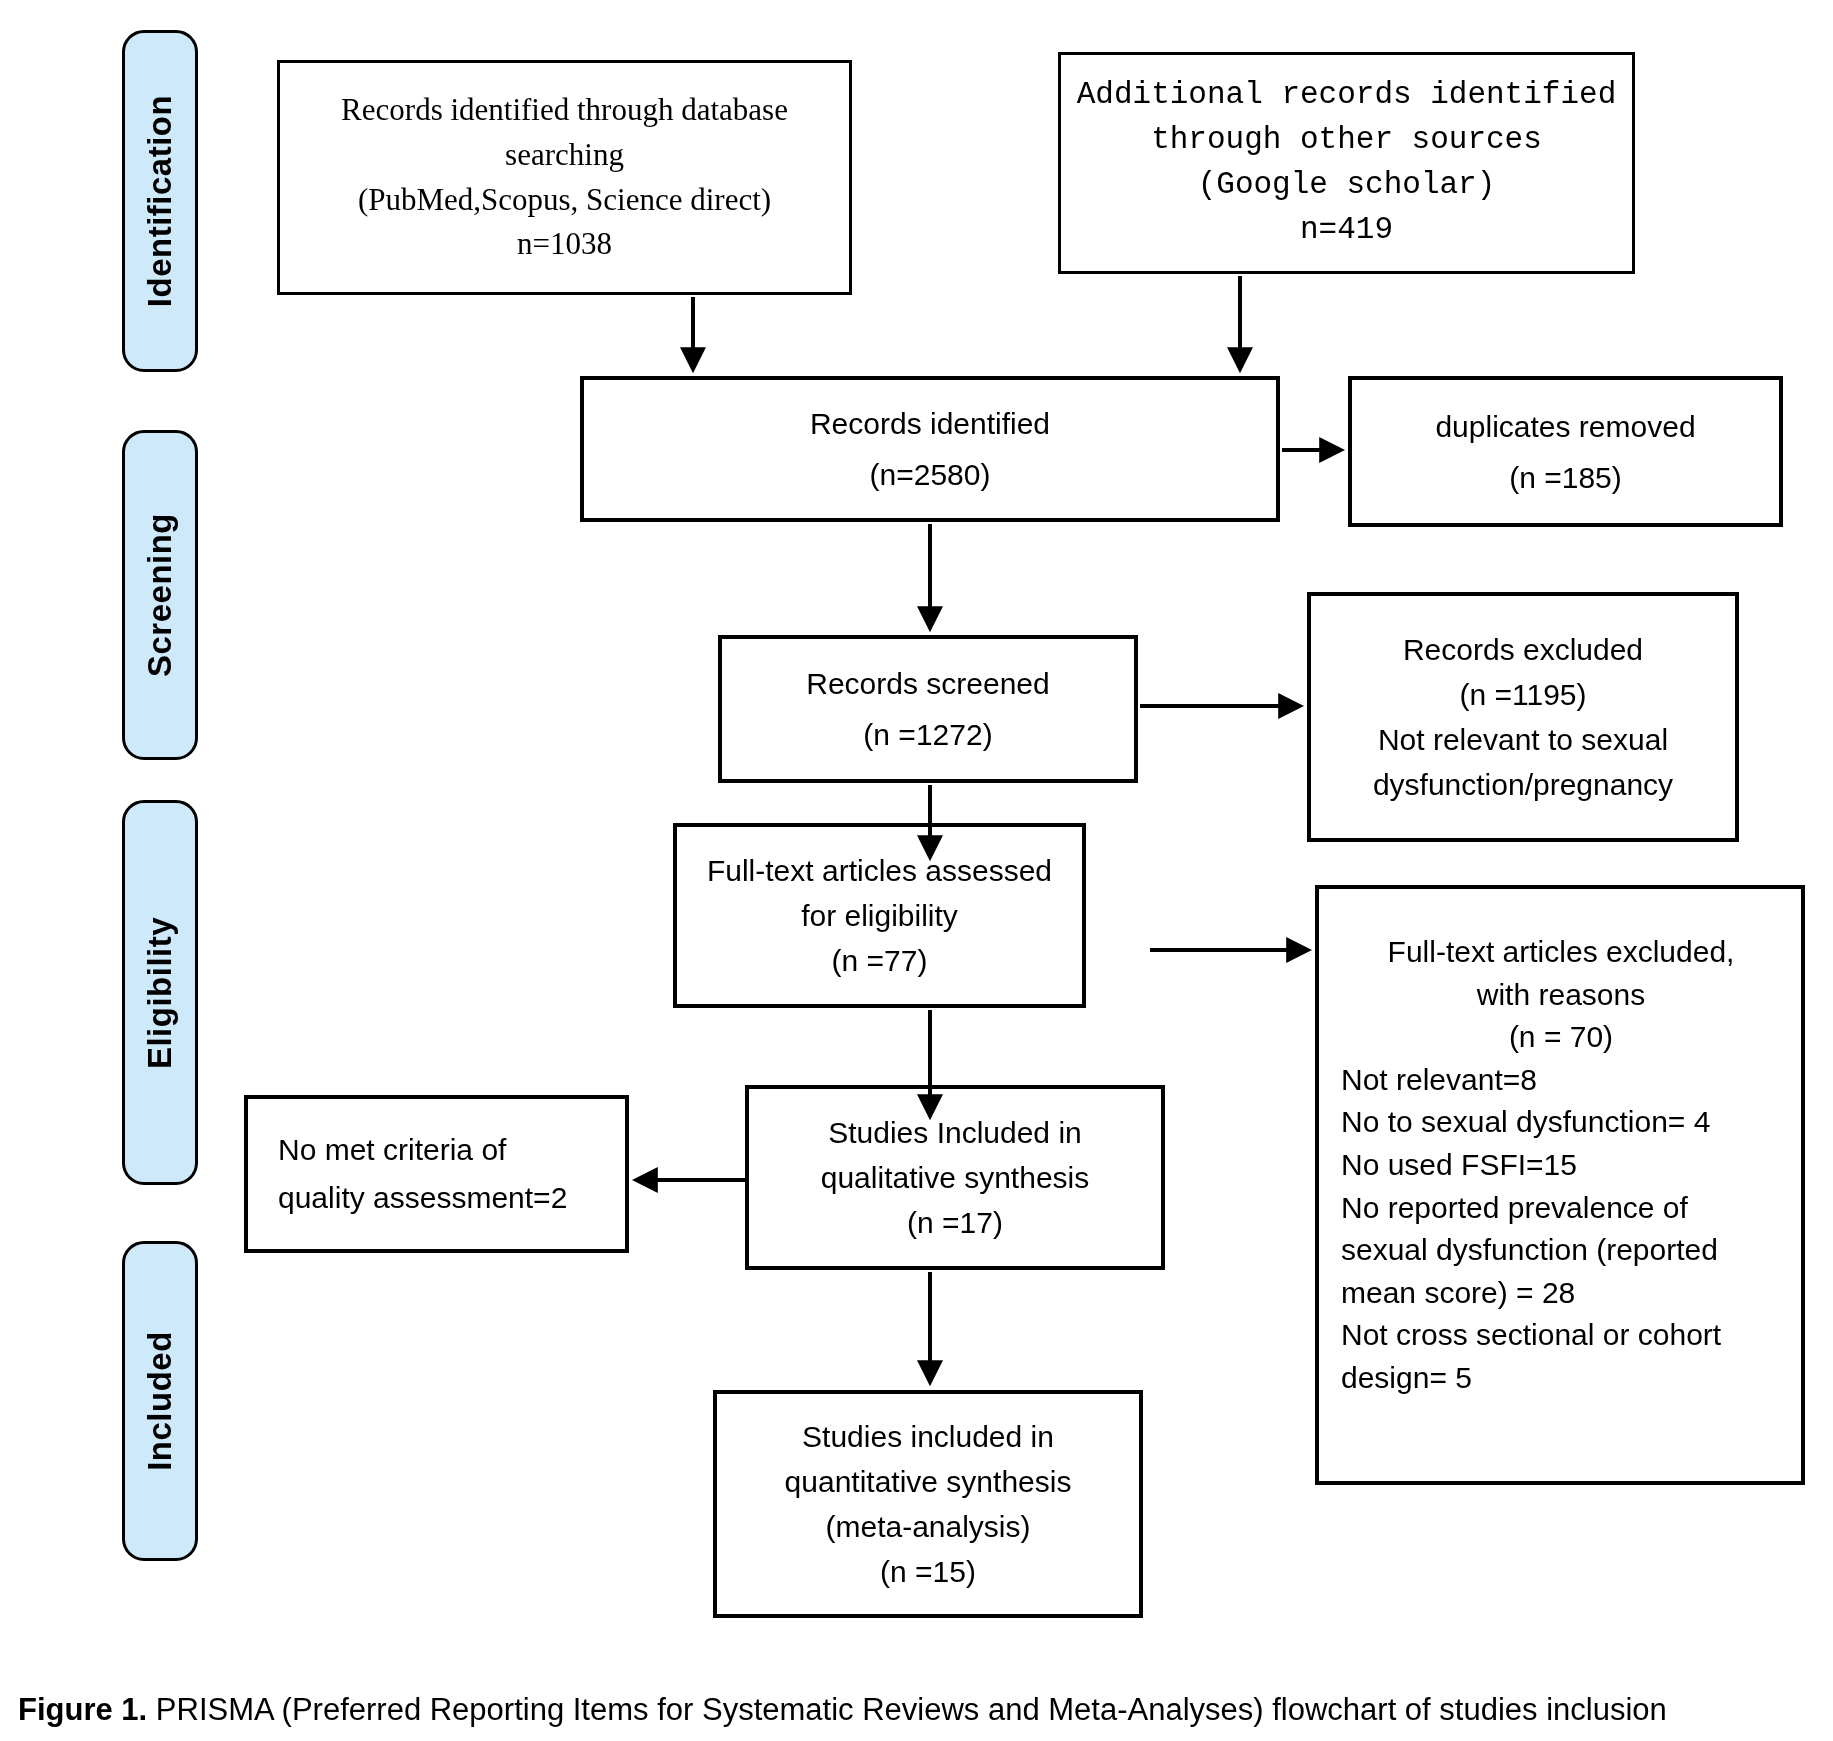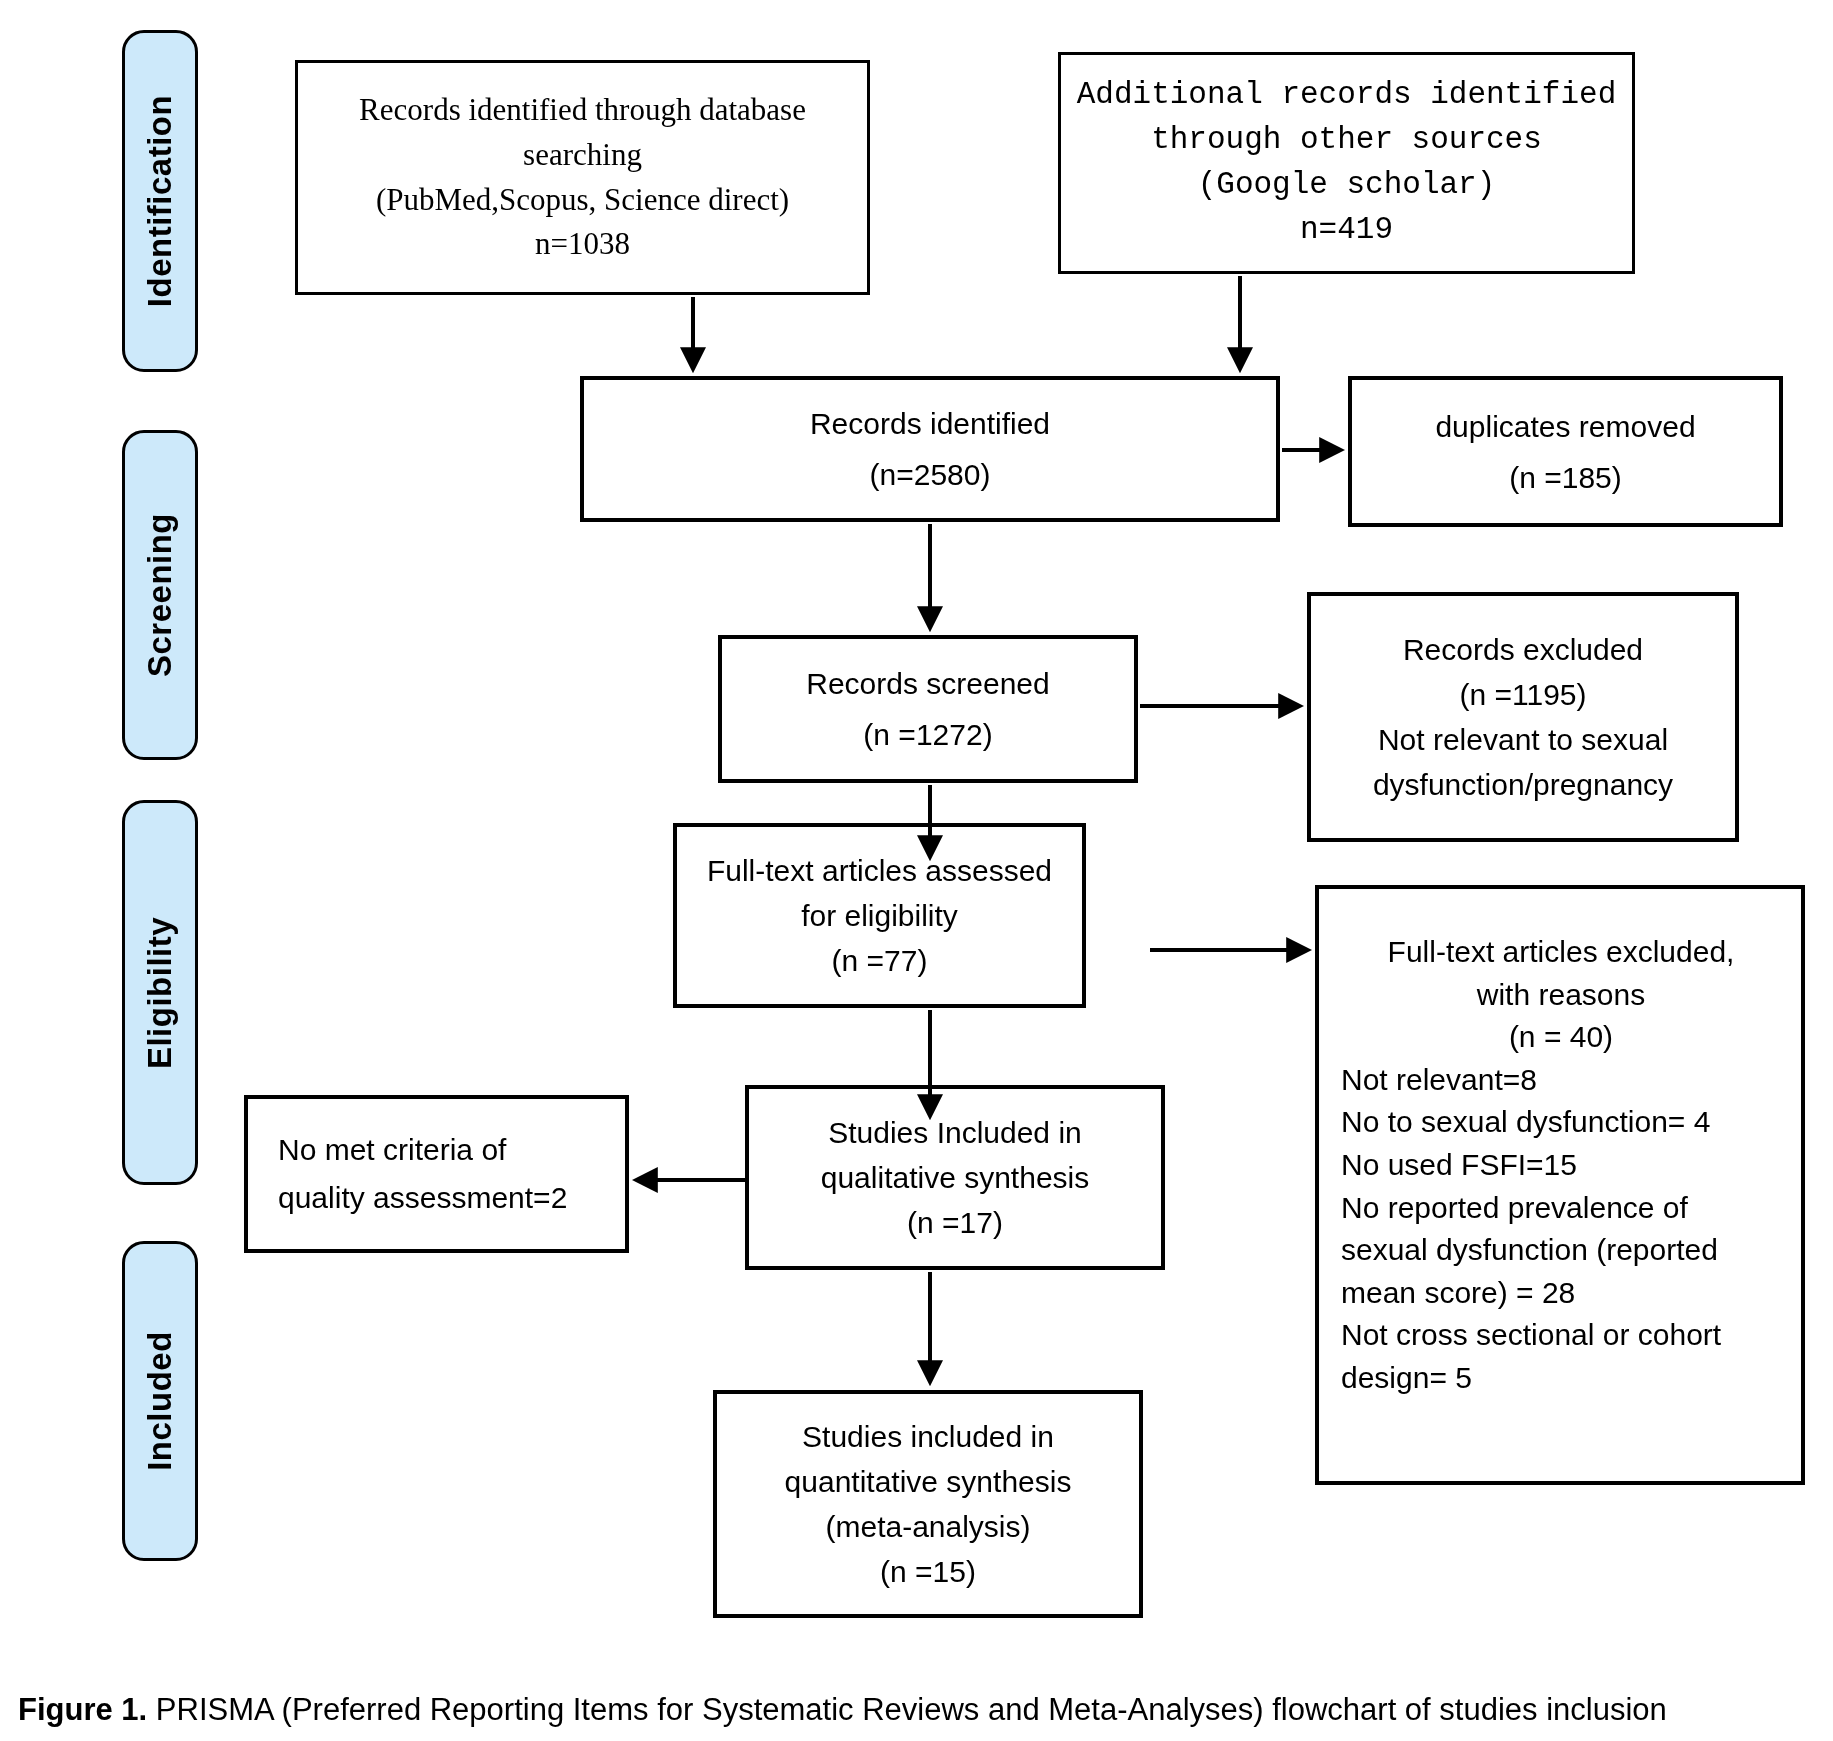--- a/index.html
+++ b/index.html
@@ -86,21 +86,21 @@
   <div class="side-stage" style="top:430px; height:330px;">
     <span class="vlabel">Screening</span>
   </div>
   <div class="side-stage" style="top:800px; height:385px;">
     <span class="vlabel">Eligibility</span>
   </div>
   <div class="side-stage" style="top:1241px; height:320px;">
     <span class="vlabel">Included</span>
   </div>
 
-  <div class="fbox serif" style="left:295px; top:60px; width:575px; height:235px;">
+  <div class="fbox serif" style="left:277px; top:60px; width:575px; height:235px;">
     <div>Records identified through database</div>
     <div>searching</div>
     <div>(PubMed,Scopus, Science direct)</div>
     <div>n=1038</div>
   </div>
 
   <div class="fbox serif" style="left:1058px; top:52px; width:577px; height:222px;font-family:Liberation Mono, monospace;">
     <div>Additional records identified</div>
     <div>through other sources</div>
     <div>(Google scholar)</div>
@@ -131,21 +131,21 @@
 
   <div class="fbox" style="left:673px; top:823px; width:413px; height:185px;">
     <div>Full-text articles assessed</div>
     <div>for eligibility</div>
     <div>(n =77)</div>
   </div>
 
   <div class="fbox reasons" style="left:1315px; top:885px; width:490px; height:600px;">
     <div class="c">Full-text articles excluded,</div>
     <div class="c">with reasons</div>
-    <div class="c">(n = 40)</div>
+    <div class="c">(n = 70)</div>
     <div class="l">Not relevant=8</div>
     <div class="l">No to sexual dysfunction= 4</div>
     <div class="l">No used FSFI=15</div>
     <div class="l">No reported prevalence of</div>
     <div class="l">sexual dysfunction (reported</div>
     <div class="l">mean score) = 28</div>
     <div class="l">Not cross sectional or cohort</div>
     <div class="l">design= 5</div>
   </div>
 

